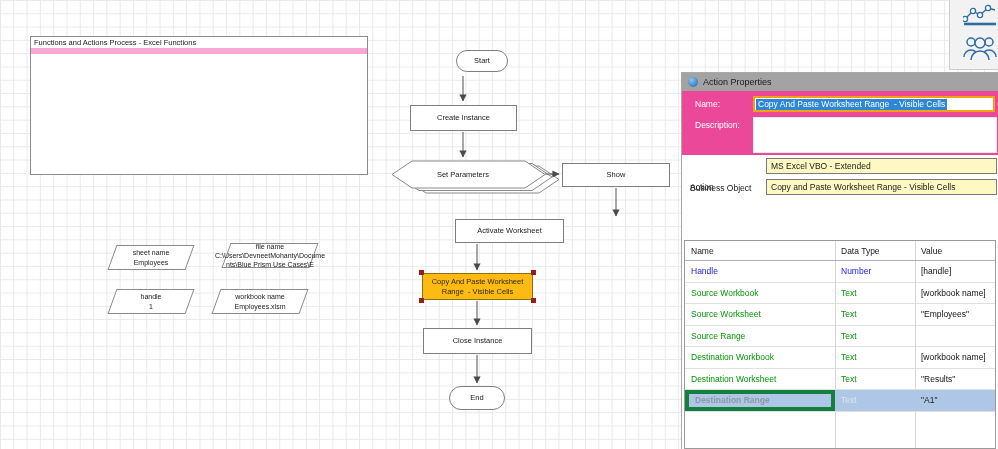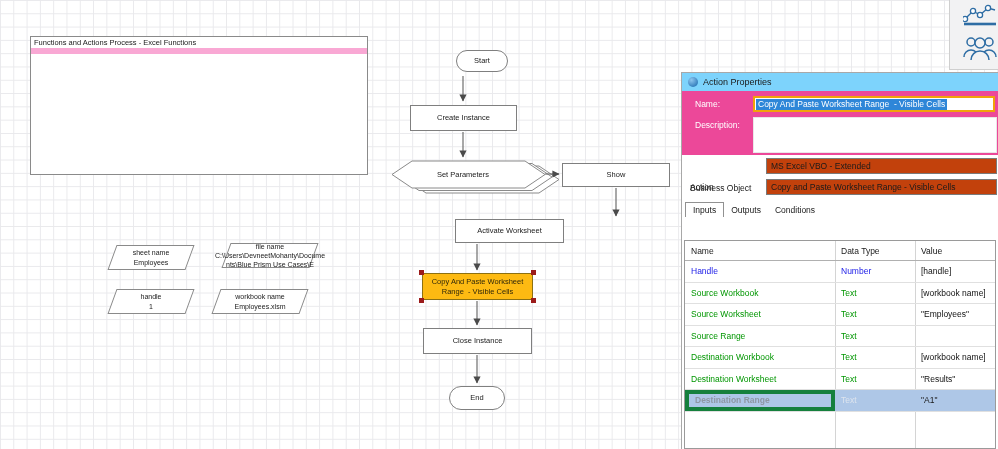--- a/index.html
+++ b/index.html
@@ -57,36 +57,36 @@
   svg.flow { position:absolute; left:0; top:0; pointer-events:none; }
 
   
   .side-panel { position:absolute; left:949px; top:0; width:49px; height:70px;
     background:#f2f2f3; border-left:1px solid #cfcfcf; border-bottom:1px solid #cfcfcf; }
   .side-panel svg { position:absolute; left:13px; }
 
   
   .dialog { position:absolute; left:681px; top:72px; width:317px; height:377px;
     background:#fff; border-left:1px solid #a8a8a8; border-top:1px solid #a8a8a8; }
-  .dlg-titlebar { position:relative; height:18px; background:#7dd3fc;
+  .dlg-titlebar { position:relative; height:18px; background:#a3a3a3;
     display:flex; align-items:center; }
   .dlg-icon { width:10px; height:10px; border-radius:50%; margin:0 5px 0 6px;
     background:radial-gradient(circle at 35% 30%, #8ec6ef, #1565ab); }
   .dlg-title { font-size:9px; color:#1a1a1a; }
   .dlg-blue { position:relative; height:64px; background:#ec4899; }
   .dlg-blue .flabel { position:absolute; left:13px; font-size:8.5px; color:#fff; }
   .name-input { position:absolute; left:71px; top:5px; width:242px; height:16px;
     background:#fff; border:2px solid #f0a30a; display:flex; align-items:center; }
   .name-input .sel { background:#2e86d8; color:#fff; font-size:8.5px;
     line-height:11px; padding:0 2px; margin-left:1px; white-space:pre; }
   .desc-input { position:absolute; left:71px; top:26px; width:244px; height:36px;
     background:#fff; border:1px solid #e8e8e8; font-size:8.5px; }
   .dlg-form { position:relative; height:44px; background:#fff; }
   .dlg-form .flabel { position:absolute; left:8px; font-size:8.5px; color:#1a1a1a; }
-  .combo { position:absolute; left:84px; width:231px; height:16px; background:#c2410c;
+  .combo { position:absolute; left:84px; width:231px; height:16px; background:#fef9c3;
     border:1px solid #7a7a7a; font-size:8.5px; color:#1a1a1a;
     display:flex; align-items:center; padding-left:4px; white-space:nowrap; overflow:hidden; }
 
   .tabs { position:relative; height:17px; padding-left:3px; display:flex; align-items:flex-end; }
   .tab { font-size:8.5px; color:#1a1a1a; padding:2px 7px 1px 7px; }
   .tab.active { background:#fff; border:1px solid #919191; border-bottom:none;
     position:relative; z-index:2; margin-bottom:-1px; padding-bottom:2px; }
 
   .grid-table { position:absolute; left:2px; top:143px; right:2px; bottom:0;
     background:#fff; border:1px solid #9a9a9a; font-size:8.5px;margin-top:24px; }
@@ -222,25 +222,20 @@
     <div class="desc-input"></div>
   </div>
 
   <div class="dlg-form">
     <span class="flabel" style="top:6px;margin-top:22px;">Business Object</span>
     <div class="combo" style="top:3px;">MS Excel VBO - Extended</div>
     <span class="flabel" style="top:27px;">Action</span>
     <div class="combo" style="top:24px;">Copy and Paste Worksheet Range - Visible Cells</div>
   </div>
 
-  <div class="tabs">
-    <span class="tab active">Inputs</span>
-    <span class="tab">Outputs</span>
-    <span class="tab">Conditions</span>
-  </div>
 
   <div class="grid-table">
     <div class="vline v1"></div>
     <div class="vline v2"></div>
 
     <div class="trow head">
       <span class="cell c-name">Name</span>
       <span class="cell c-type">Data Type</span>
       <span class="cell c-value">Value</span>
     </div>

